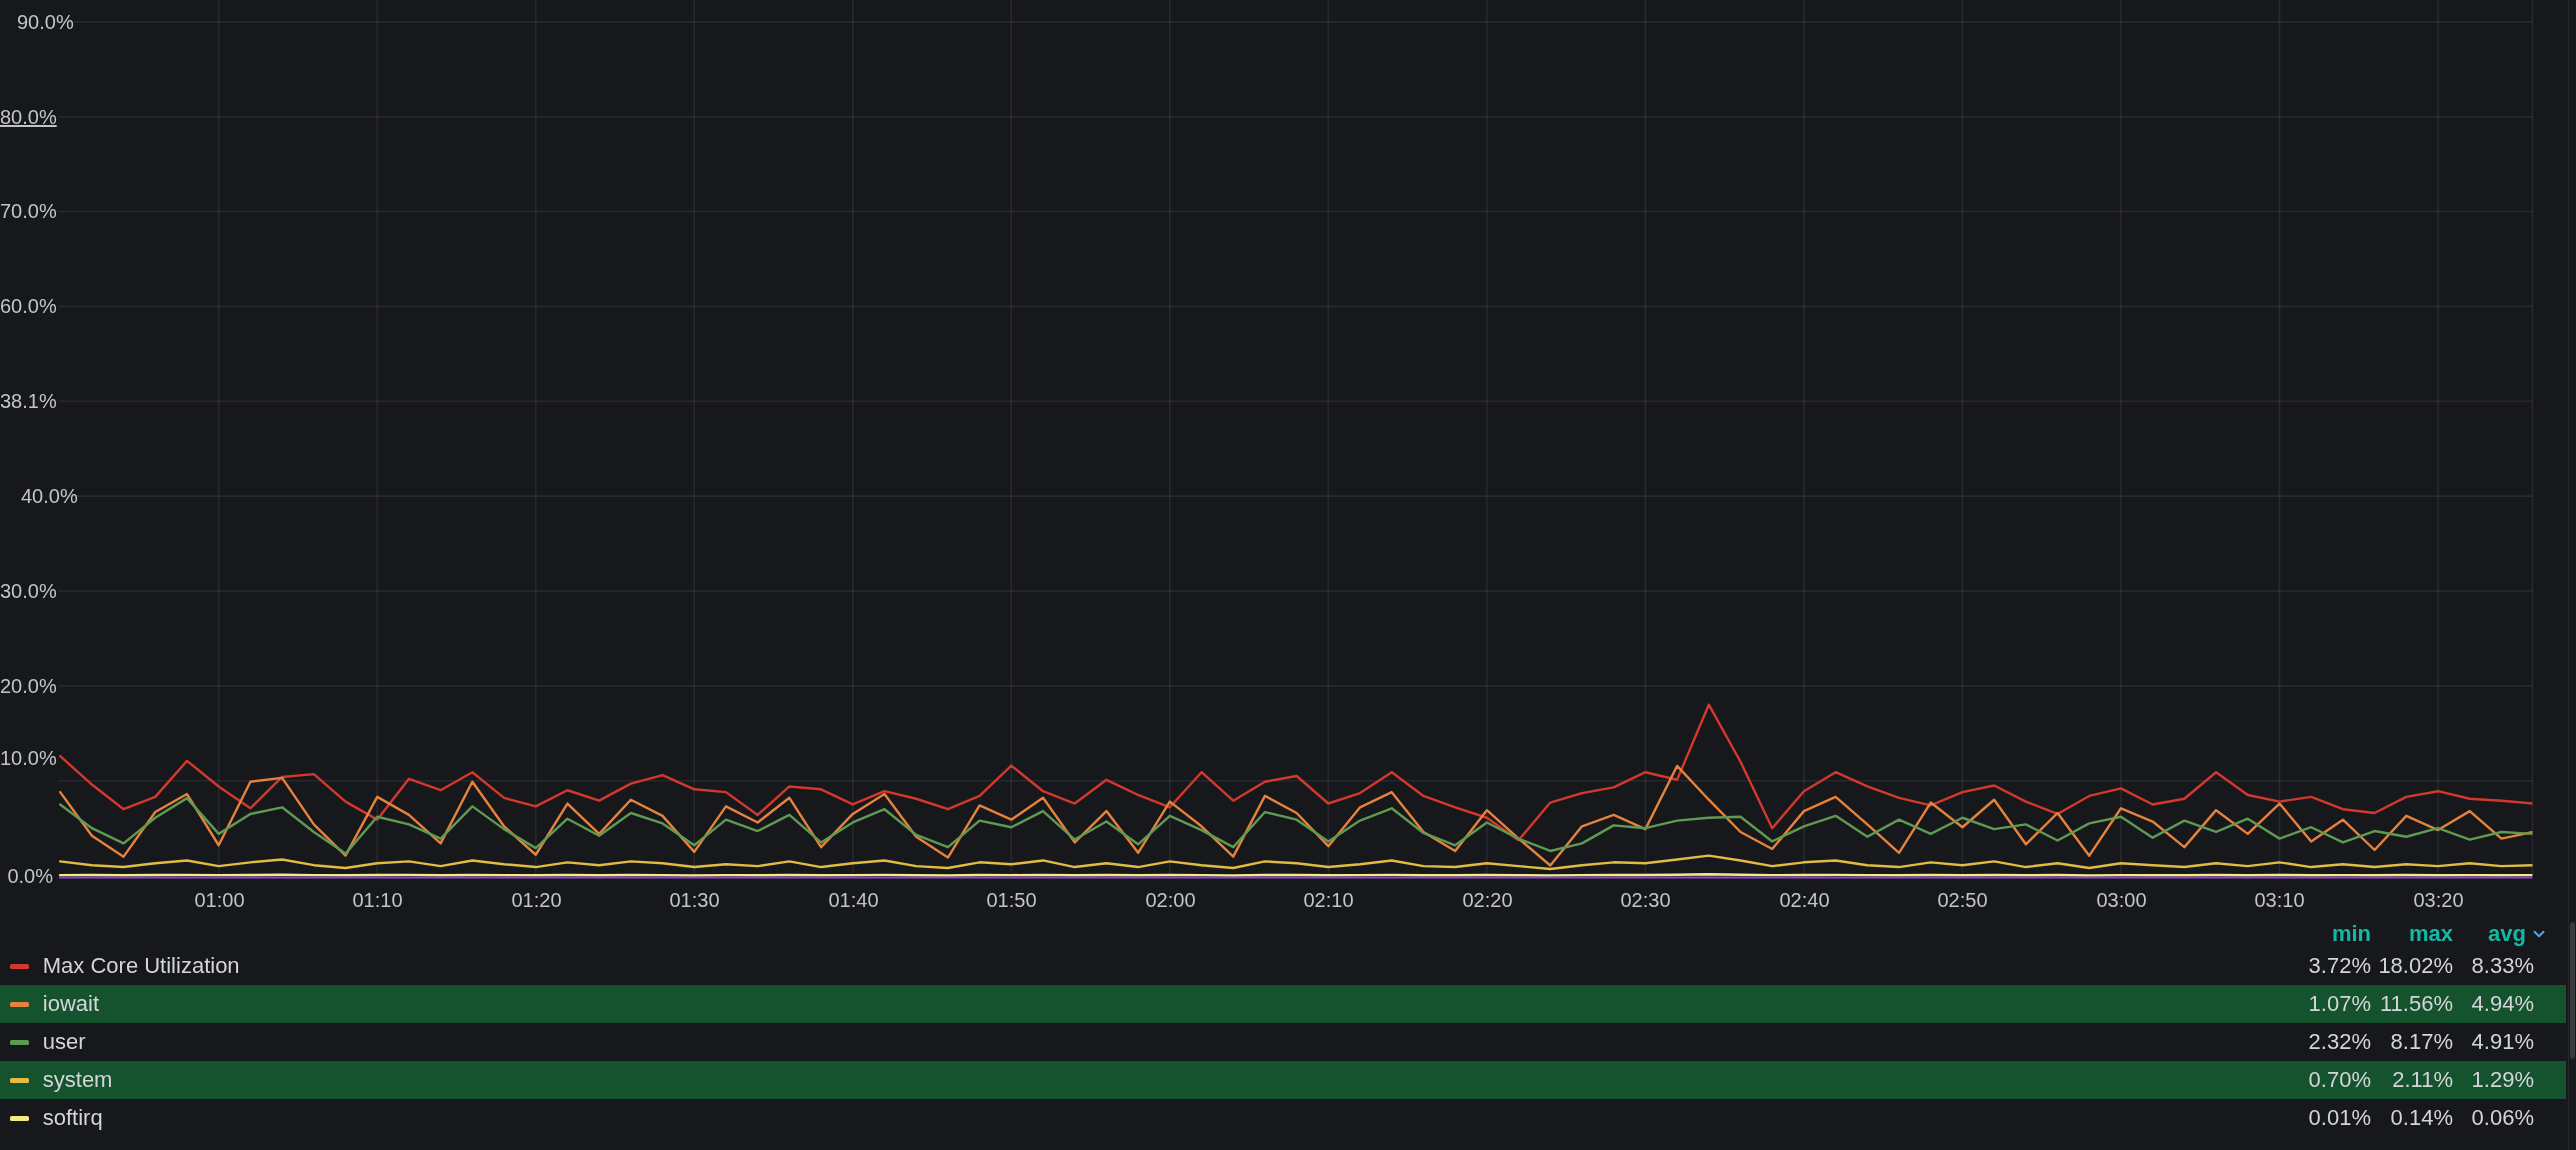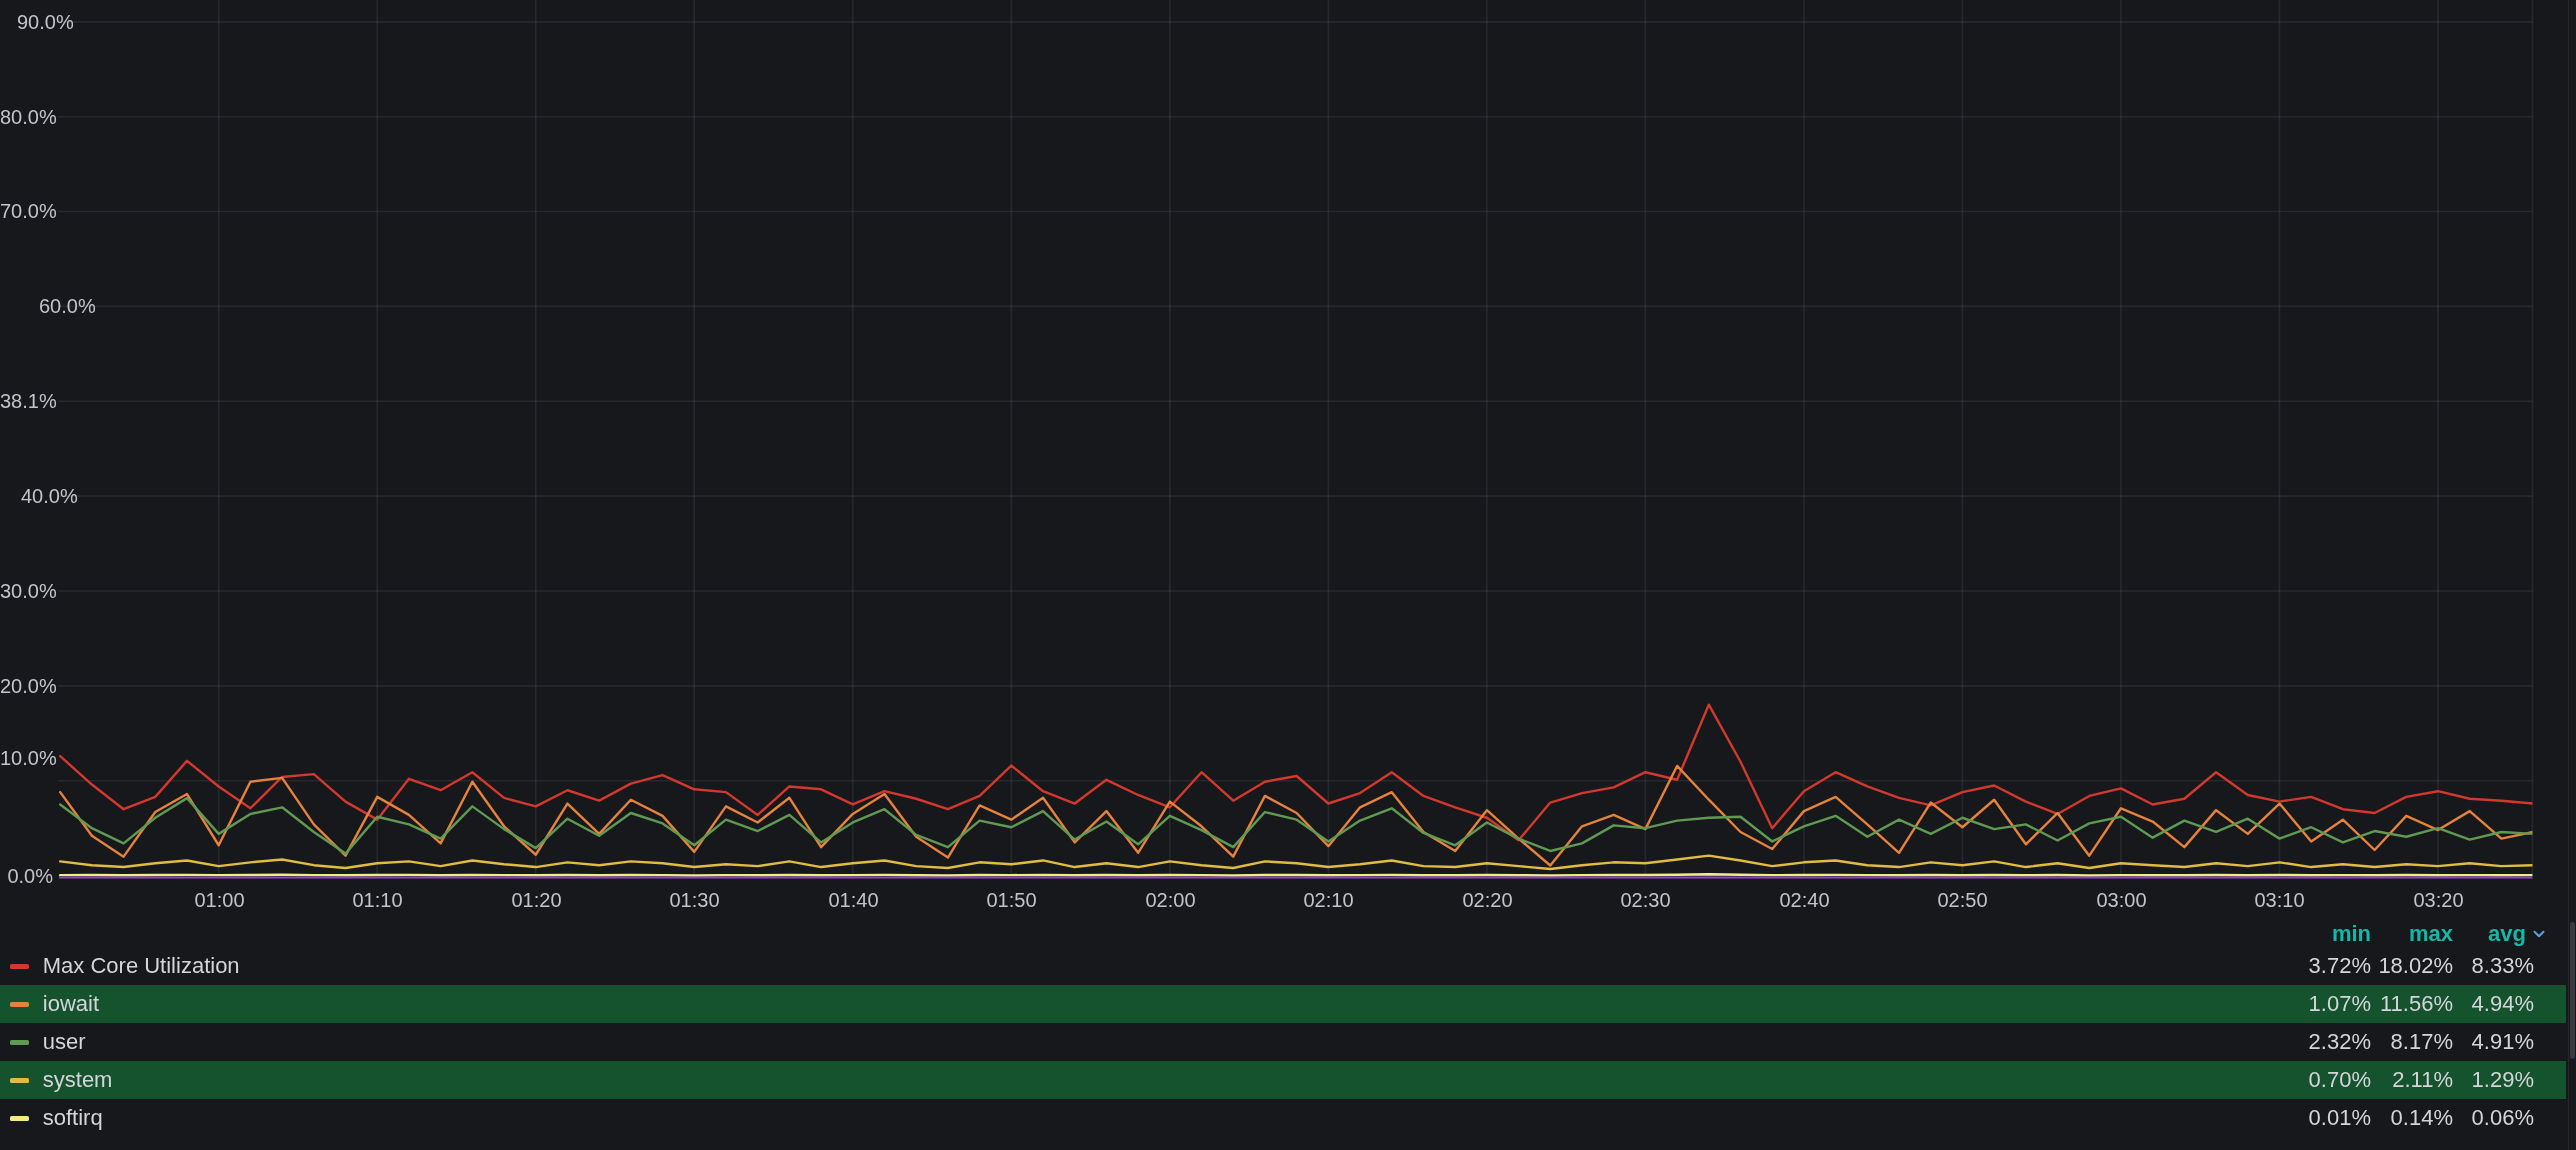--- a/index.html
+++ b/index.html
@@ -74,23 +74,23 @@
       </g>
     </svg>
 
   <div id="axis-labels">
       <div class="axis-label y" style="left: 0px; top: 864px;">0.0%</div>
       <div class="axis-label y" style="left: 0px; top: 746px;">10.0%</div>
       <div class="axis-label y" style="left: 0px; top: 674px;">20.0%</div>
       <div class="axis-label y" style="left: 0px; top: 579px;">30.0%</div>
       <div class="axis-label y" style="left: 0px; top: 484px; margin-left: 21px;">40.0%</div>
       <div class="axis-label y" style="left: 0px; top: 389px;">38.1%</div>
-      <div class="axis-label y" style="left: 0px; top: 294px; padding-left: 39px;">60.0%</div>
+      <div class="axis-label y" style="left: 0px; top: 294px;">60.0%</div>
       <div class="axis-label y" style="left: 0px; top: 199px;">70.0%</div>
-      <div class="axis-label y" style="left: 0px; top: 105px;">80.0%</div>
+      <div class="axis-label y" style="left: 0px; top: 105px; text-decoration: underline;">80.0%</div>
       <div class="axis-label y" style="left: 0px; top: 9.7px; padding-left: 17px;">90.0%</div>
       <div class="axis-label x" style="left: 219px; top: 888px;">01:00</div>
       <div class="axis-label x" style="left: 377px; top: 888px;">01:10</div>
       <div class="axis-label x" style="left: 536px; top: 888px;">01:20</div>
       <div class="axis-label x" style="left: 694px; top: 888px;">01:30</div>
       <div class="axis-label x" style="left: 853px; top: 888px;">01:40</div>
       <div class="axis-label x" style="left: 1011px; top: 888px;">01:50</div>
       <div class="axis-label x" style="left: 1170px; top: 888px;">02:00</div>
       <div class="axis-label x" style="left: 1328px; top: 888px;">02:10</div>
       <div class="axis-label x" style="left: 1487px; top: 888px;">02:20</div>

